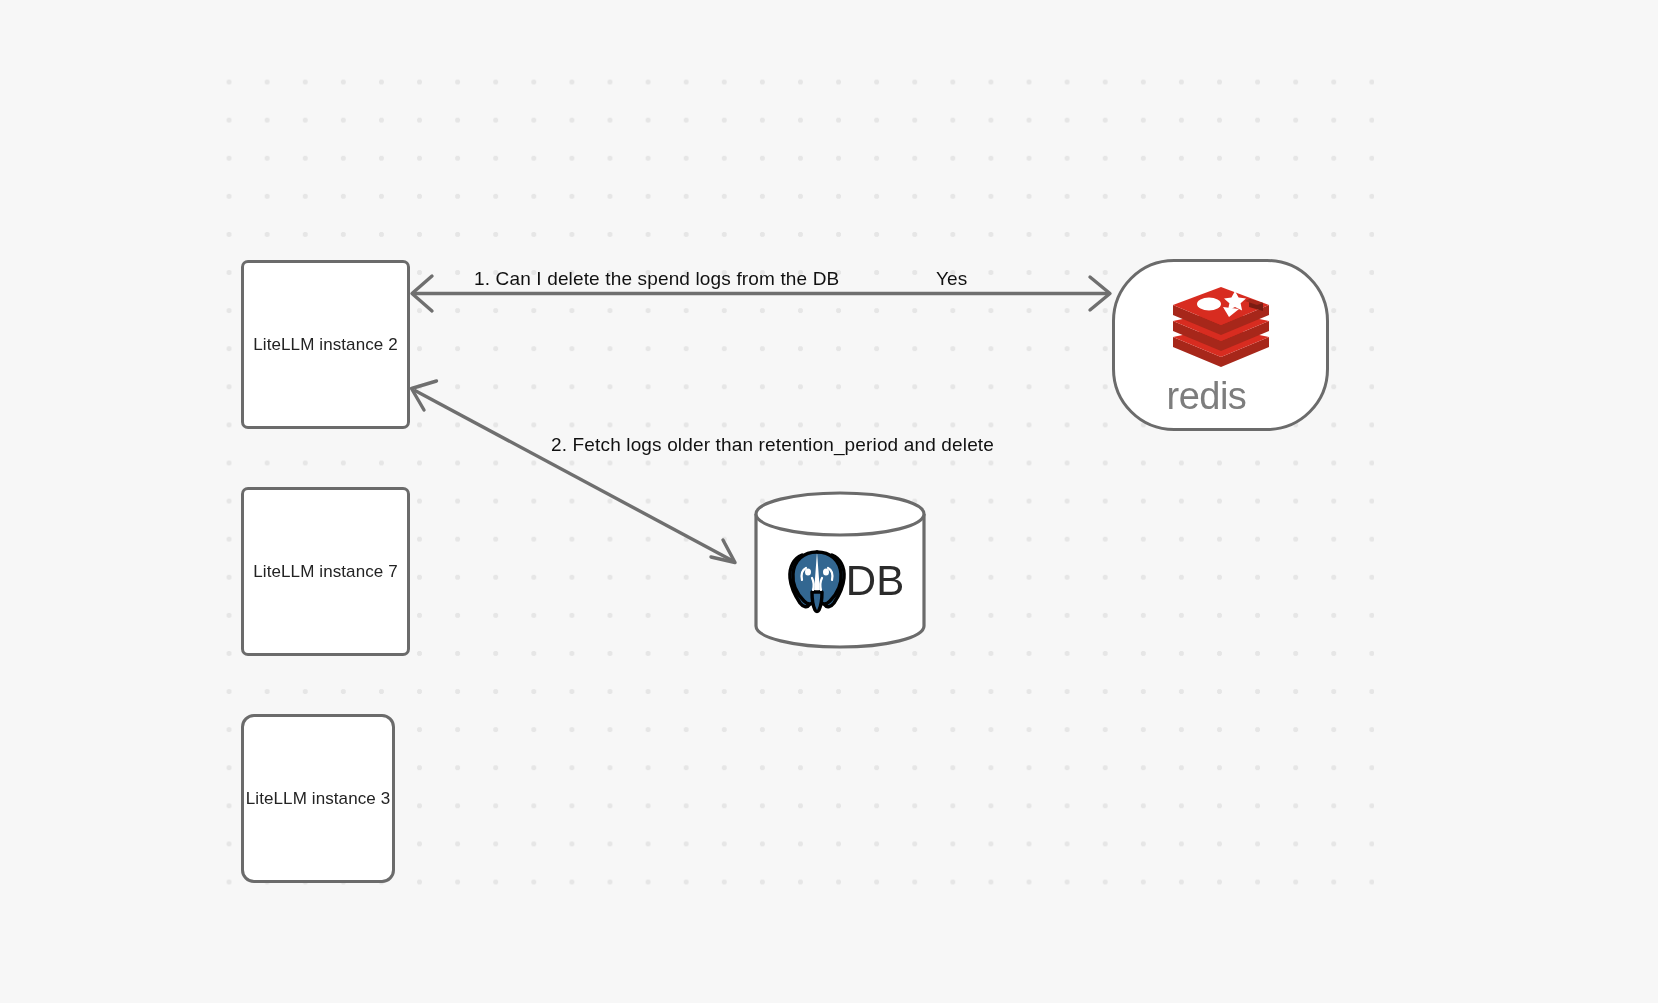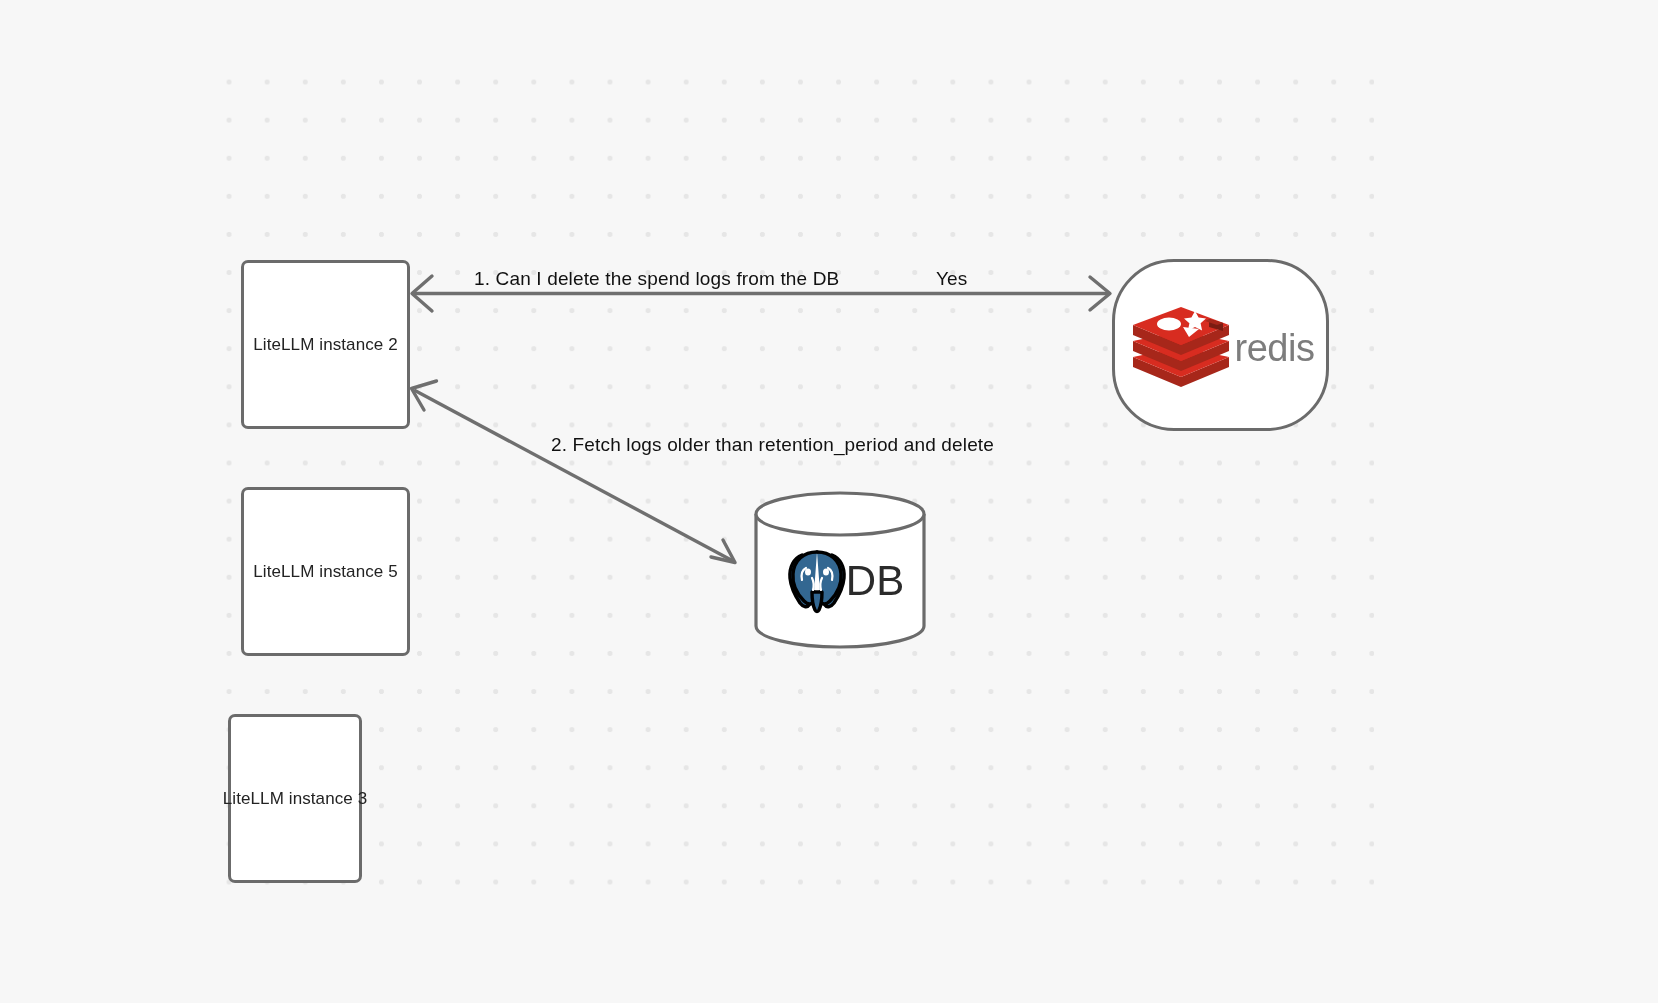--- a/index.html
+++ b/index.html
@@ -43,39 +43,39 @@
   }
   .node-label {
     font-size: 17px;
     color: #232323;
     font-family: "Liberation Sans", sans-serif;
     letter-spacing: 0.1px;
     white-space: nowrap;
   }
   #inst1 { left: 241px; top: 260px; width: 169px; height: 169px; }
   #inst2 { left: 241px; top: 487px; width: 169px; height: 169px; }
-  #inst3 { left: 228px; top: 714px; width: 134px; height: 169px; }
+  #inst3 { left: 241px; top: 714px; width: 154px; height: 169px; border-radius: 13px; }
 
   
   #redis-node {
     position: absolute;
     left: 1112px; top: 259px;
     width: 217px; height: 172px;
     background: #ffffff;
     border: 3px solid #6b6b6b;
     border-radius: 62px;
     box-sizing: border-box;
     display: flex;
     flex-direction: column;
     align-items: center;
     justify-content: center;
   }
   #redis-logo-wrap {
     display: flex;
-    align-items: center;
+    flex-direction: column;
     margin-top: 4px;
   }
   #redis-wordmark {
     font-family: "Liberation Sans", sans-serif;
     font-size: 38px;
     font-weight: 400;
     color: #7d7d7d;
     letter-spacing: -0.5px;
     line-height: 1;
     margin-top: 2px;
@@ -157,21 +157,21 @@
 
       <path d="M 711 557 L 735 562.5 L 723 540" fill="none" stroke="#6f6f6f" stroke-width="3.4" stroke-linecap="round" stroke-linejoin="round"></path>
     </g>
   </svg>
 
   <div class="node-box" id="inst1">
     <span class="node-label">LiteLLM instance 2</span>
   </div>
 
   <div class="node-box" id="inst2">
-    <span class="node-label">LiteLLM instance 5</span>
+    <span class="node-label">LiteLLM instance 7</span>
   </div>
 
   <div class="node-box" id="inst3">
     <span class="node-label">LiteLLM instance 3</span>
   </div>
 
   <div id="redis-node">
     <div id="redis-logo-wrap">
       <svg width="108" height="96" viewBox="0 0 108 96">
 

